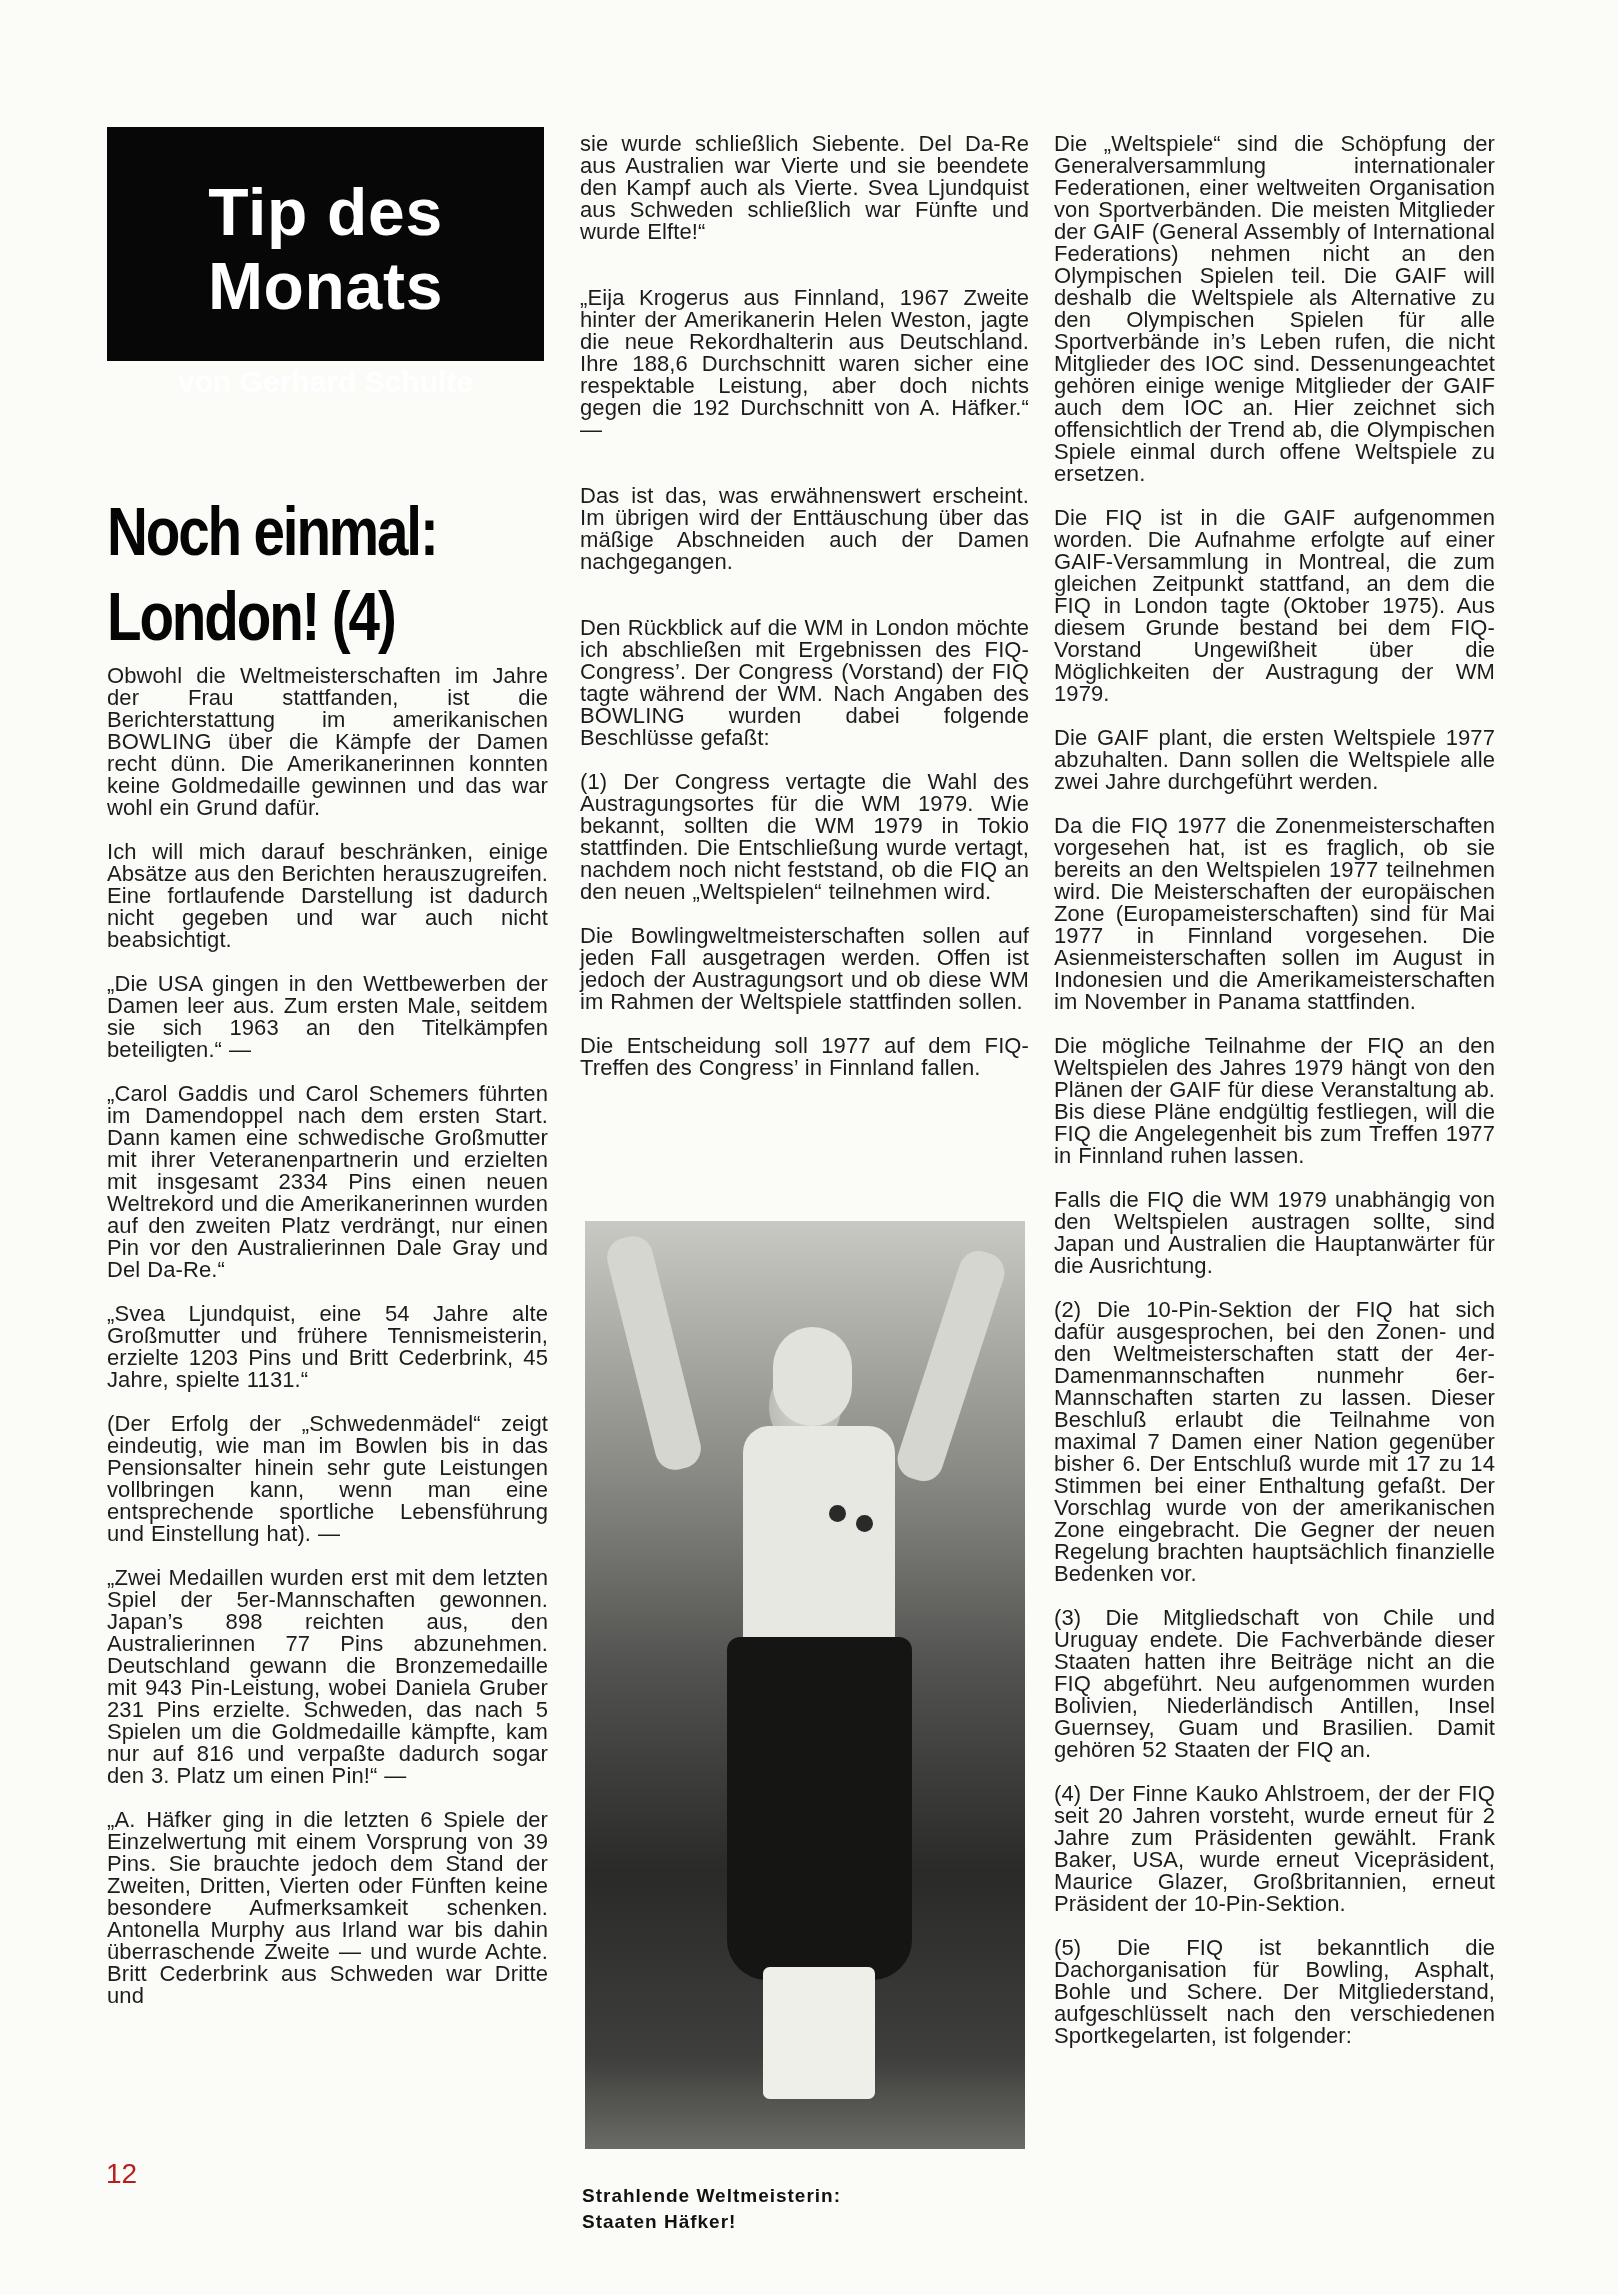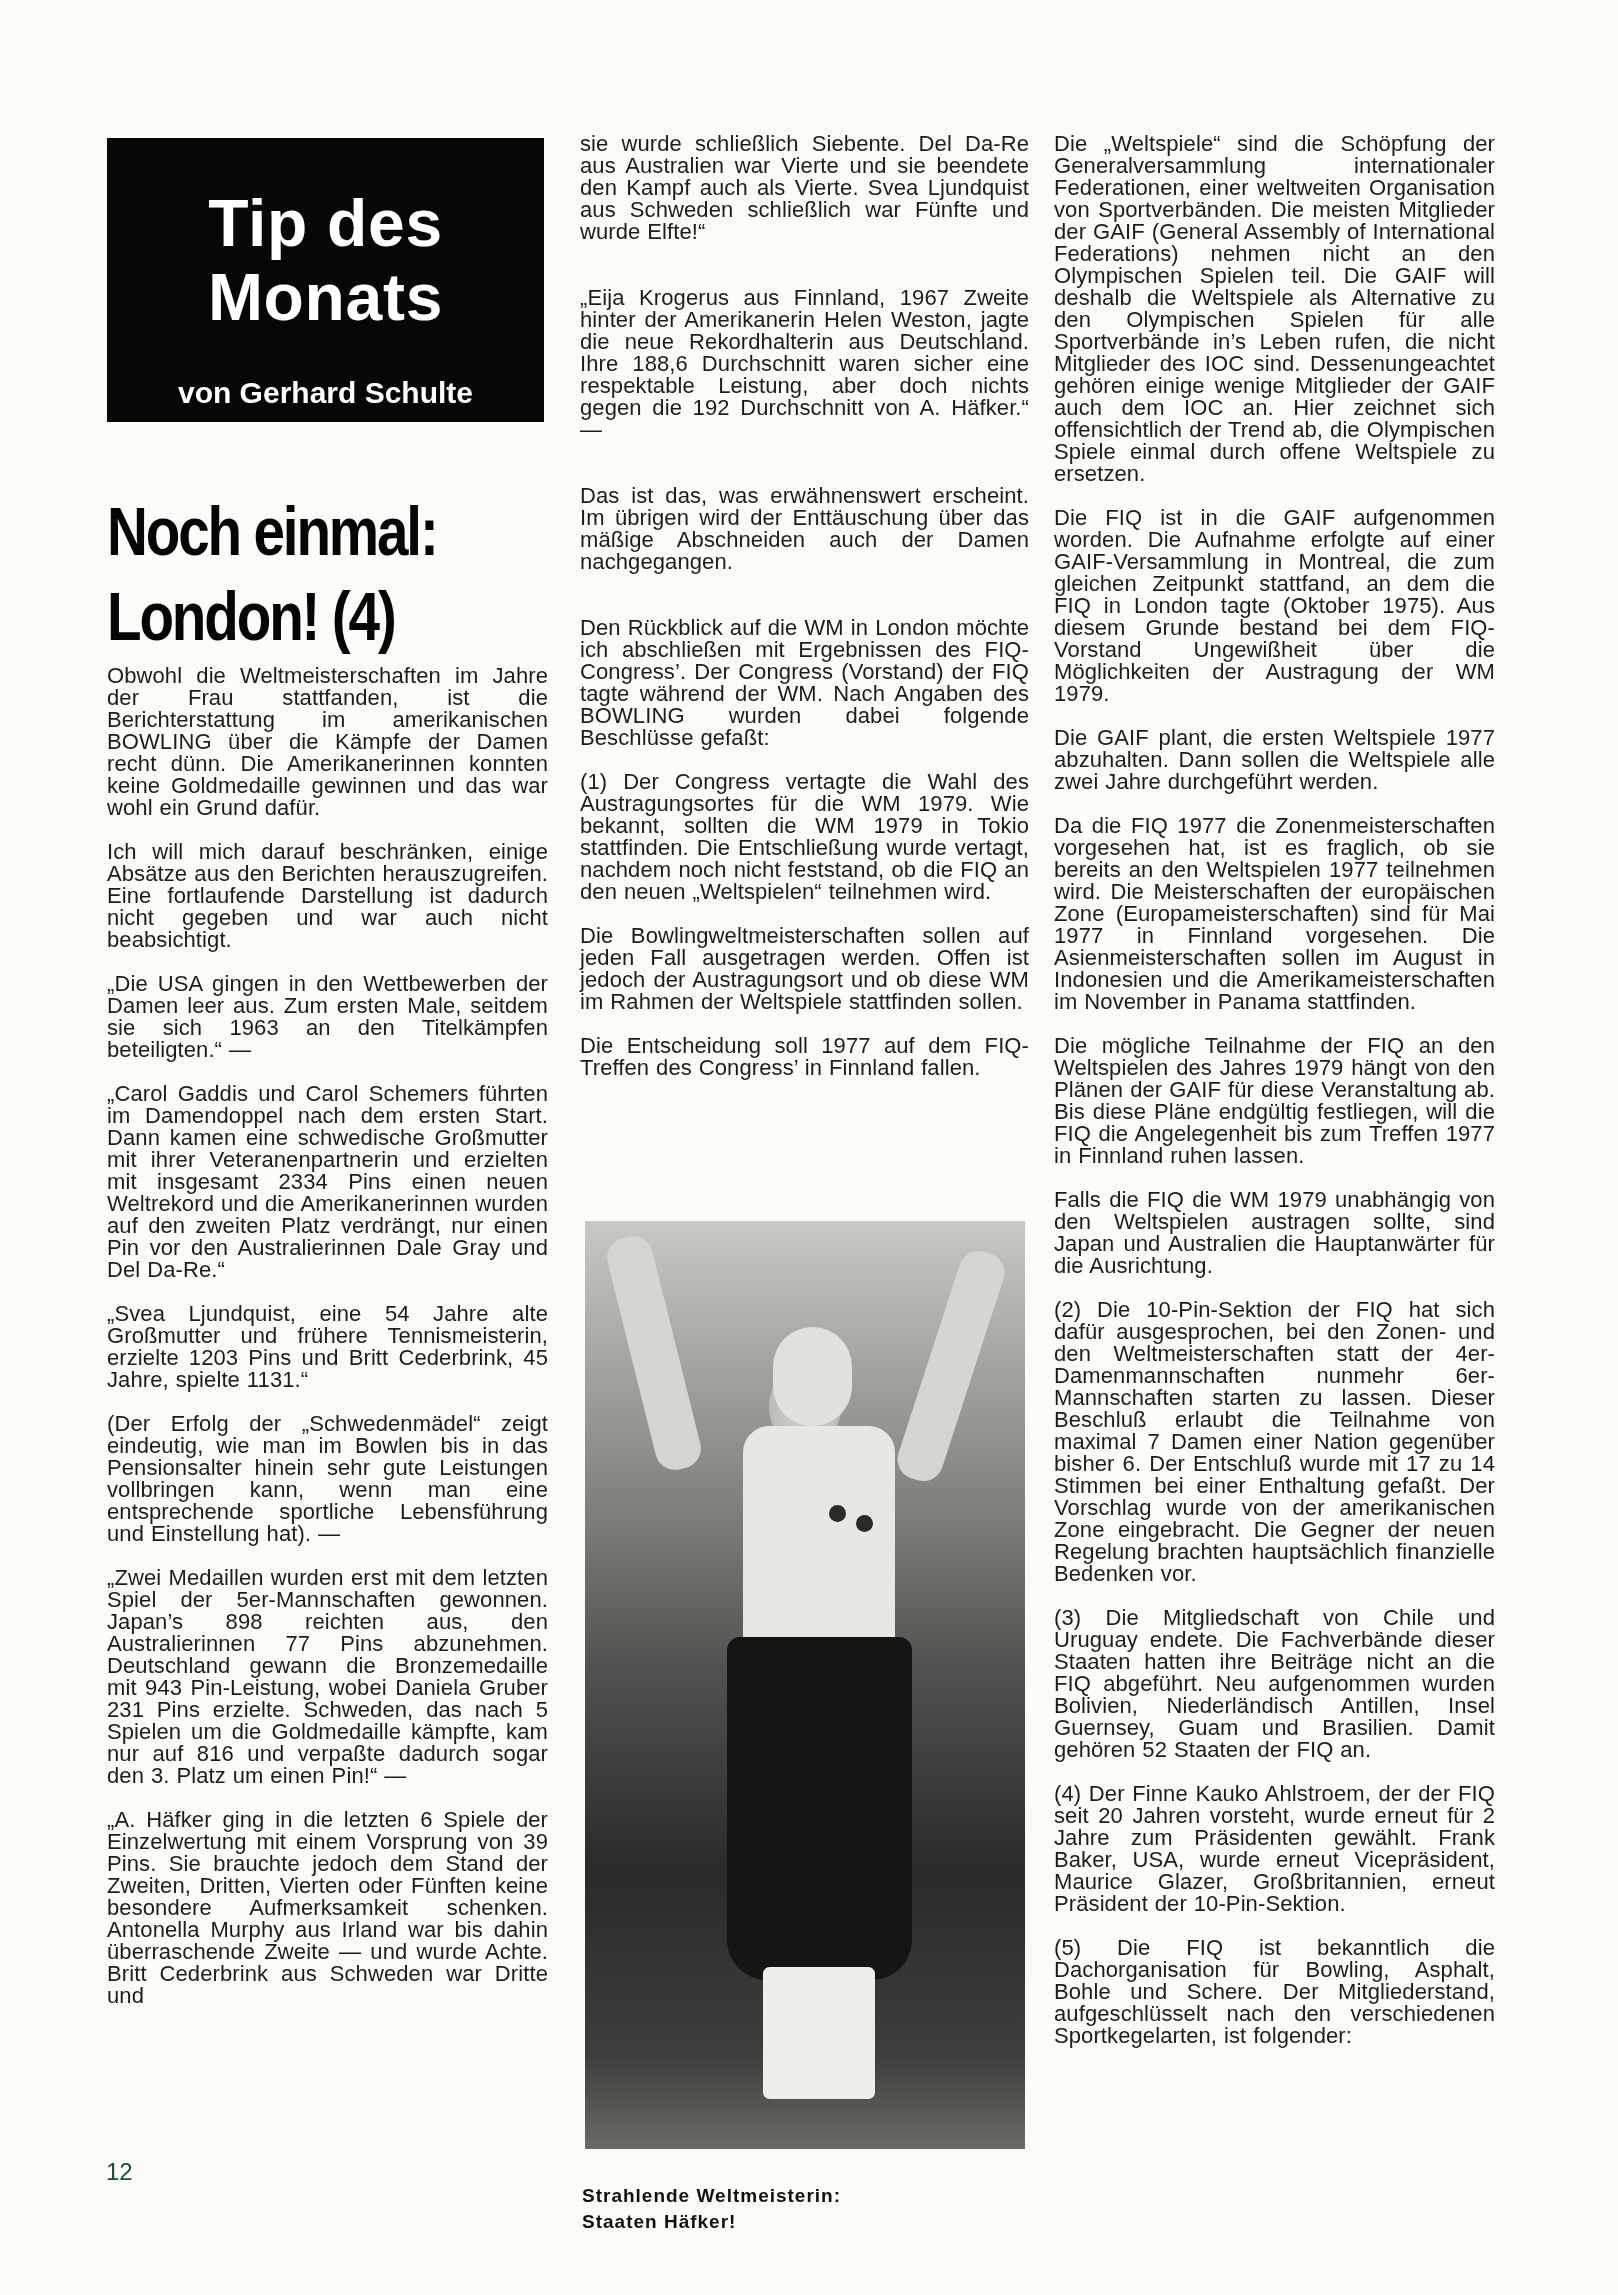--- a/index.html
+++ b/index.html
@@ -7,22 +7,22 @@
     width: 1618px; height: 2295px;
     background: #fbfbf8;
     position: relative;
     overflow: hidden;
     color: #1a1a1a;
     font-family: "Liberation Sans", sans-serif;
   }
 
   .title-box {
     position: absolute;
-    left: 107px; top: 138px;
-    width: 437px; height: 284px;
+    left: 107px; top: 127px;
+    width: 437px; height: 234px;
     background: #070707;
     color: #ffffff;
     text-align: center;
     box-sizing: border-box;
   }
   .title-box .t1 {
     position: absolute; left: 0; right: 0; top: 48px;
     font-family: "Liberation Sans", sans-serif;
     font-weight: bold;
     font-size: 66px; line-height: 74px;
@@ -119,22 +119,22 @@
     font-size: 19px;
     line-height: 26px;
     letter-spacing: 1px;
     color: #111;
   }
 
   .folio {
     position: absolute;
     left: 106px; top: 2158px;
     font-family: "Liberation Sans", sans-serif;
-    font-size: 24px;
-    color: #14532d;
+    font-size: 28px;
+    color: #b91c1c;
   }
 </style>
 </head>
 <body>
 
 <div class="title-box">
   <div class="t1">
     <div>Tip des</div>
     <div>Monats</div>
   </div>

